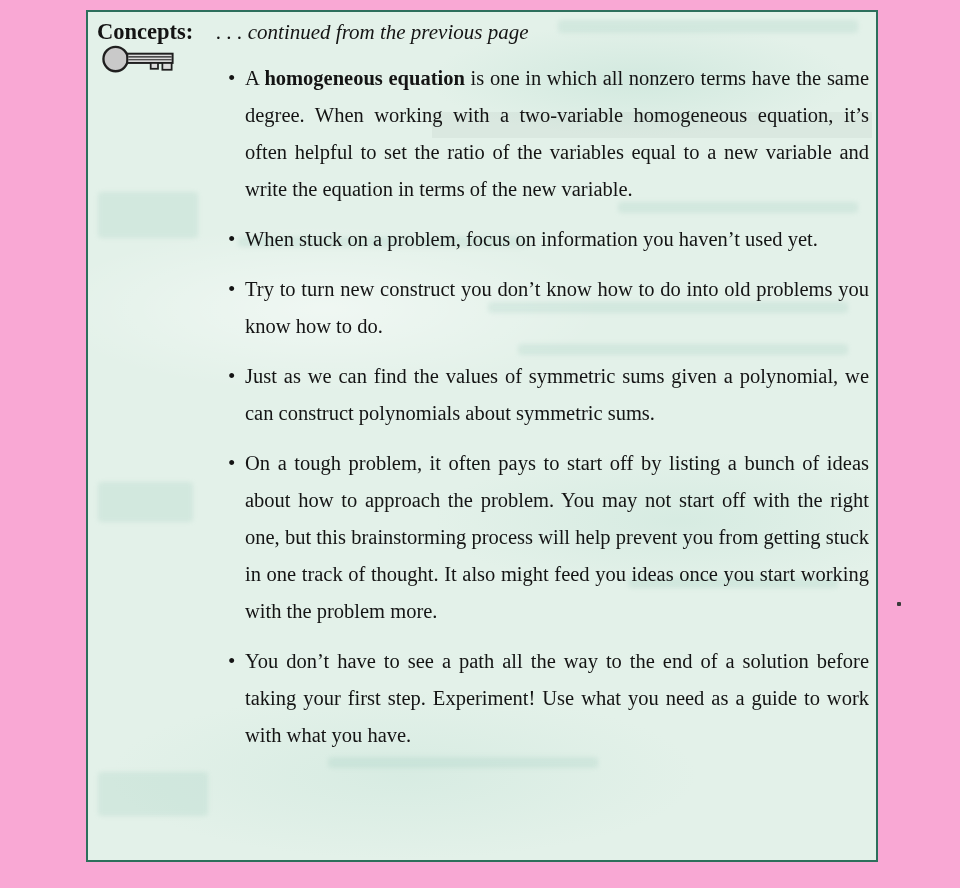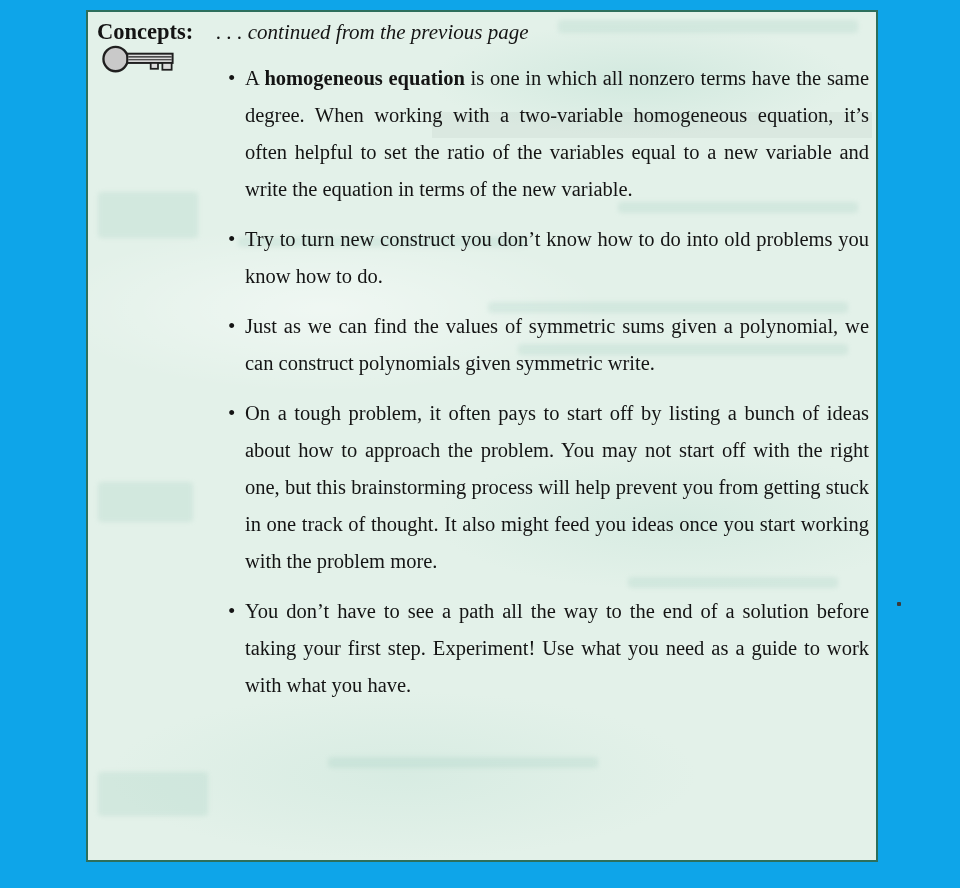--- a/index.html
+++ b/index.html
@@ -5,21 +5,21 @@
   html, body { margin: 0; padding: 0; }
   body {
     width: 960px; height: 888px;
     background: #ffffff;
     font-family: "Liberation Serif", "DejaVu Serif", serif;
     position: relative;
     overflow: hidden;
   }
   .page {
     position: absolute; inset: 0;
-    background: #0ea5e9;
+    background: #f9a8d4;
   }
   .concepts-box {
     position: absolute;
     left: 86px; top: 10px;
     width: 788px; height: 848px;
     border: 2px solid var(--box_border, #2d6f5c);
     background: var(--box_fill, #e3f1e9);
     overflow: hidden;
   }
   
@@ -121,22 +121,23 @@
       <circle cx="15" cy="16" r="12.5" fill="#c9c9c9" stroke="#1f1f1f" stroke-width="2.4"></circle>
       <rect x="27" y="10.5" width="46.5" height="9.5" fill="#dcdcdc" stroke="#1f1f1f" stroke-width="2"></rect>
       <line x1="28" y1="13.8" x2="72.5" y2="13.8" stroke="#1f1f1f" stroke-width="1.1"></line>
       <line x1="28" y1="16.8" x2="72.5" y2="16.8" stroke="#1f1f1f" stroke-width="1.1"></line>
       <rect x="51" y="20" width="7.5" height="6" fill="#dcdcdc" stroke="#1f1f1f" stroke-width="1.8"></rect>
       <rect x="63" y="20" width="9.5" height="7" fill="#dcdcdc" stroke="#1f1f1f" stroke-width="1.8"></rect>
     </svg>
 
     <ul class="bullets">
       <li><span>A </span><b>homogeneous equation</b><span> is one in which all nonzero terms have the same degree. When working with a two-variable homogeneous equation, it’s often helpful to set the ratio of the variables equal to a new variable and write the equation in terms of the new variable.</span></li>
+      <li>When stuck on a problem, focus on information you haven’t used yet.</li>
       <li>Try to turn new construct you don’t know how to do into old problems you know how to do.</li>
-      <li>Just as we can find the values of symmetric sums given a polynomial, we can construct polynomials given symmetric write.</li>
+      <li>Just as we can find the values of symmetric sums given a polynomial, we can construct polynomials about symmetric sums.</li>
       <li>On a tough problem, it often pays to start off by listing a bunch of ideas about how to approach the problem.  You may not start off with the right one, but this brainstorming process will help prevent you from getting stuck in one track of thought.  It also might feed you ideas once you start working with the problem more.</li>
       <li>You don’t have to see a path all the way to the end of a solution before taking your first step.  Experiment!  Use what you need as a guide to work with what you have.</li>
     </ul>
 
   </div>
 
   <div class="speck"></div>
 
 </div>
 

